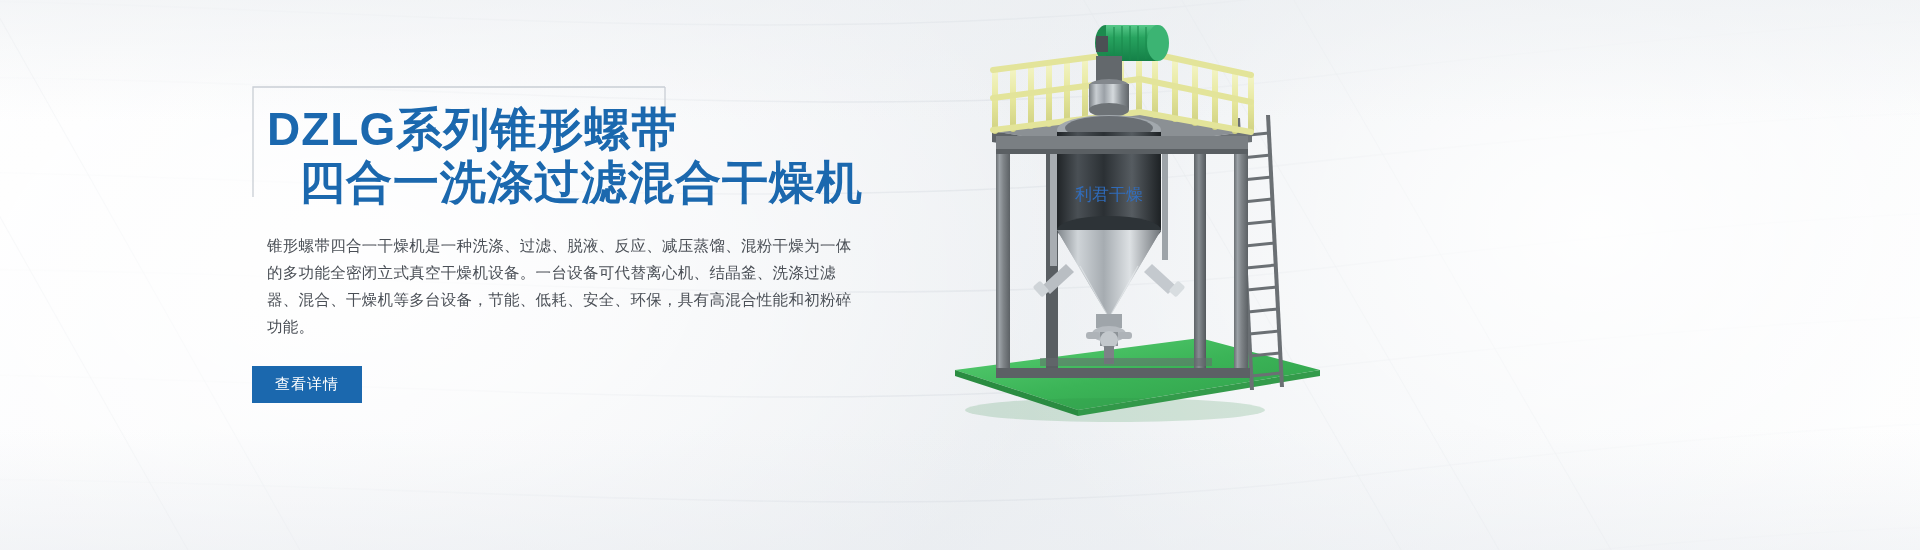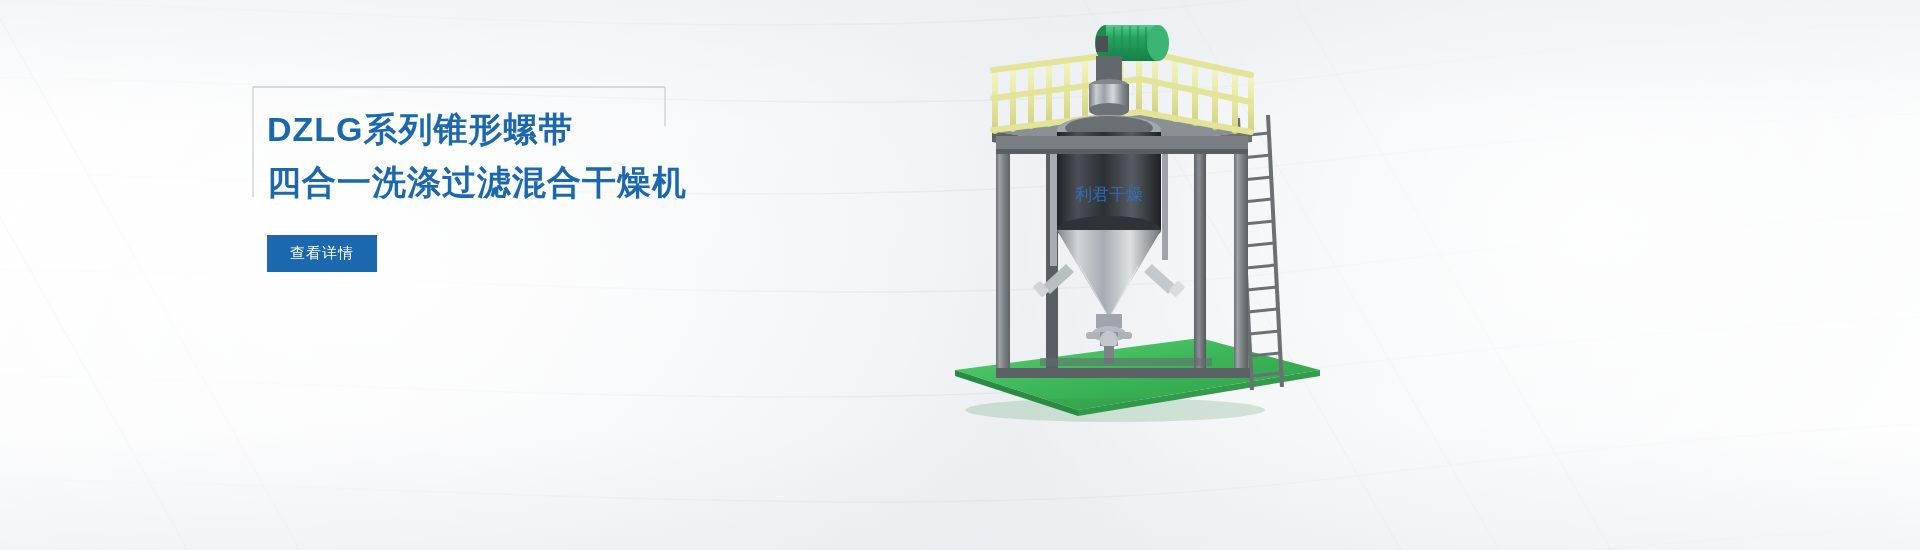--- a/index.html
+++ b/index.html
@@ -43,45 +43,44 @@
   #copy {
     position:absolute;
     left:252px; top:86px;
     width:640px; height:275px;
   }
 
   .title {
     position:relative;
     margin-left:15px;
     padding-top:17px;
-    font-size:34px;
+    font-size:46px;
     line-height:53px;
     font-weight:bold;
     letter-spacing:1px;
     color:#1b68ae;
     white-space:nowrap;
     text-shadow:0 1px 0 rgba(255,255,255,.6);
   }
-  .title .ln2 { display:block; }
+  .title .ln2 { display:block;margin-left:32px; }
 
   .desc {
     position:relative;
     margin-left:15px;
     margin-top:23px;
     width:600px;
     font-size:15.5px;
     line-height:27px;
     color:#4a4f56;
     letter-spacing:.3px;
   }
 
   .cta {
     position:relative;
     display:inline-block;
-    margin-left:15px;
     margin-top:26px;
     padding:9px 23px;
     background:#1b68ae;
     color:#ffffff;
     font-size:15px;
     letter-spacing:1px;
     border:none;
     cursor:pointer;
     font-family:inherit;
   }
@@ -133,20 +132,21 @@
     <svg width="414" height="112" style="position:absolute;left:0;top:0;">
       <path d="M1 111 L1 1 L413 1" fill="none" stroke="#c9ced5" stroke-width="1.3"></path>
       <path d="M413 1 L413 40" fill="none" stroke="#c9ced5" stroke-width="1.3"></path>
     </svg>
 
     <h1 class="title">
       <span class="ln1">DZLG系列锥形螺带</span>
       <span class="ln2">四合一洗涤过滤混合干燥机</span>
     </h1>
 
+    <p class="desc">锥形螺带四合一干燥机是一种洗涤、过滤、脱液、反应、减压蒸馏、混粉干燥为一体的多功能全密闭立式真空干燥机设备。一台设备可代替离心机、结晶釜、洗涤过滤器、混合、干燥机等多台设备，节能、低耗、安全、环保，具有高混合性能和初粉碎功能。</p>
 
     <button class="cta">查看详情</button>
   </div>
 
   <div id="machine">
     <svg viewBox="0 0 520 420">
       <defs>
         <linearGradient id="steelV" x1="0" y1="0" x2="1" y2="0">
           <stop offset="0" stop-color="#6a6f73"></stop>
           <stop offset=".25" stop-color="#9ba1a6"></stop>

